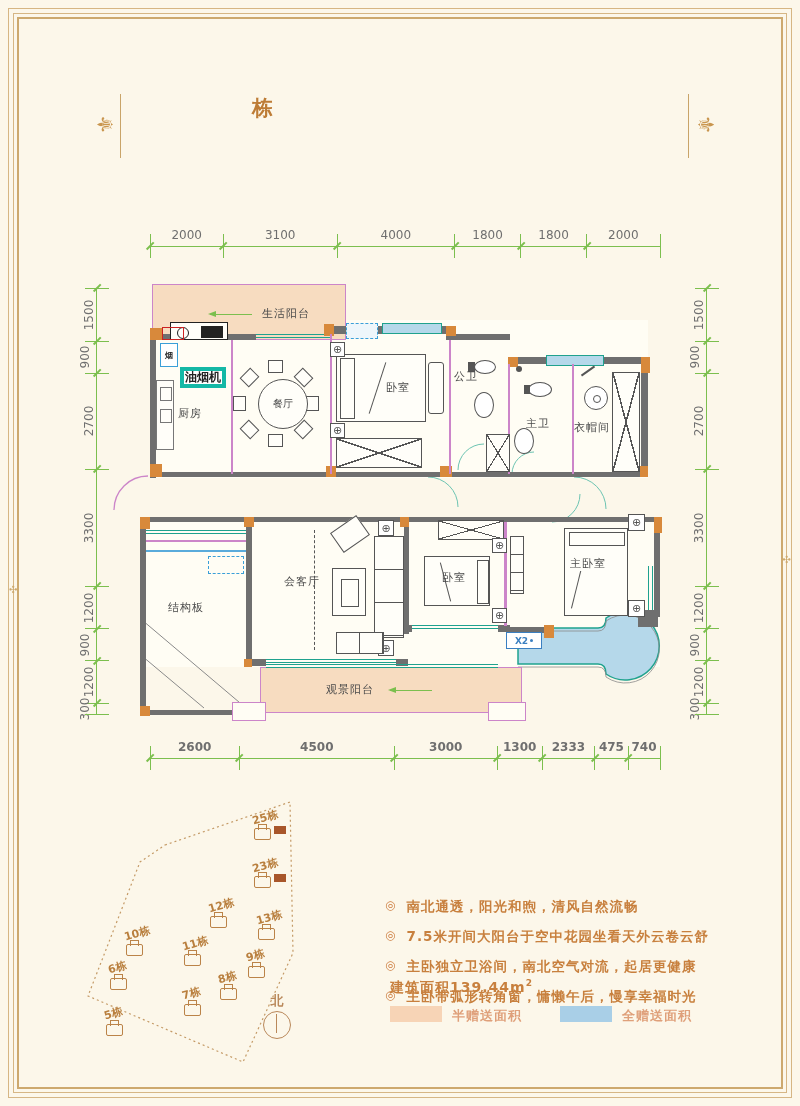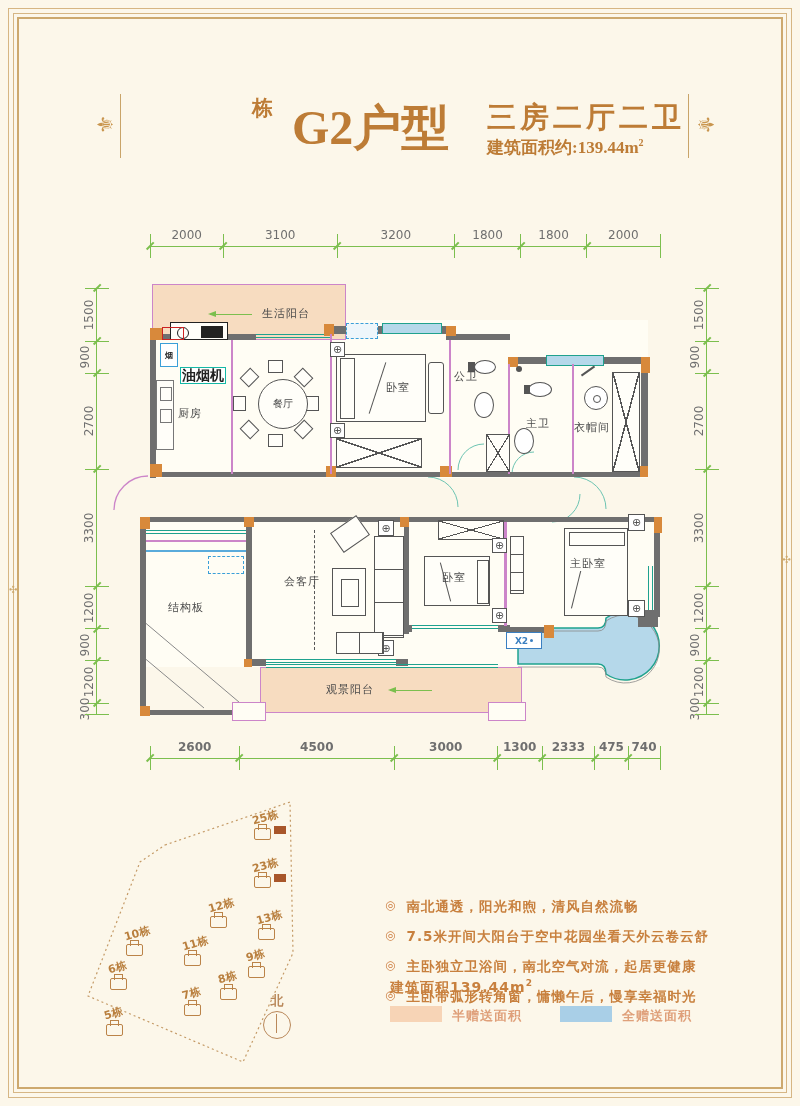--- a/index.html
+++ b/index.html
@@ -44,21 +44,21 @@
     linear-gradient(to top right,transparent 48.5%,#555 48.5%,#555 51.5%,transparent 51.5%),
     linear-gradient(to bottom right,transparent 48.5%,#555 48.5%,#555 51.5%,transparent 51.5%),#fffef9;}
   .nstand{position:absolute;border:1.2px solid #555;background:#fff;color:#555;
     display:flex;align-items:center;justify-content:center;box-sizing:border-box;}
   .nstand::before{content:"⊕";font-size:11px;line-height:1;}
   .chair{position:absolute;width:15px;height:13px;border:1.2px solid #555;background:#fffef9;box-sizing:border-box;}
   .ell{position:absolute;border:1.2px solid #555;border-radius:50%;background:#fff;box-sizing:border-box;}
   .garrow{position:absolute;width:42px;height:0;border-top:1.6px solid #7cbf4e;}
   .garrow::before{content:"";position:absolute;left:-2px;top:-4px;border-top:3.5px solid transparent;
     border-bottom:3.5px solid transparent;border-right:8px solid #7cbf4e;}
-  .smalltag{position:absolute;font-size:14px;color:#222;background:#fff;border:1px solid #14b8a6;line-height:1.1;padding:0 1px;font-weight:bold;}
+  .smalltag{position:absolute;font-size:12px;color:#222;background:#fff;border:4px solid #14b8a6;line-height:1.1;padding:0 1px;font-weight:bold;}
   
   .bld{position:absolute;}
   .blabel{position:absolute;font-size:11px;color:#b97f3e;transform:rotate(-16deg);white-space:nowrap;font-weight:bold;}
   .bicon{position:absolute;width:15px;height:10px;border:1.5px solid #bb8348;border-radius:2px;background:transparent;}
   .bicon::after{content:"";position:absolute;left:3px;top:-5px;width:7px;height:5px;border:1.5px solid #bb8348;border-bottom:none;}
   .bhl{position:absolute;width:12px;height:8px;background:#a8562a;}
   
   .bullet-row{position:absolute;display:flex;align-items:flex-start;color:#c8803e;font-weight:bold;
     font-size:13.5px;letter-spacing:1px;white-space:nowrap;}
   .bullet-row::before{content:"◎";font-size:12px;margin-right:10px;color:#cd7f42;font-weight:normal;}
@@ -72,41 +72,38 @@
 
   <div class="frame1"></div>
   <div class="frame2"></div>
   <div class="frame3"></div>
   <div class="midorn" style="left:9px;top:584px;">✣</div>
   <div class="midorn" style="right:9px;top:554px;">✣</div>
 
   <div class="abs goldline" style="left:120px;top:94px;width:1px;height:64px;"></div>
   <div class="abs fleur" style="left:96px;top:112px;transform:rotate(-90deg);">⚜</div>
   <div class="abs title-big" style="left:252px;top:94px;font-size:21px;">栋</div>
-  <div class="abs title-big" style="left:292px;top:96px;font-size:48px;">G2户型</div>
-  <div class="abs title-big" style="left:487px;top:98px;font-size:29px;letter-spacing:4px;">三房二厅二卫</div>
-  <div class="abs title-big" style="left:487px;top:136px;font-size:17px;"><span>建筑面积约:139.44m</span><sup style="font-size:10px;">2</sup></div>
   <div class="abs goldline" style="left:688px;top:94px;width:1px;height:64px;"></div>
   <div class="abs fleur" style="left:696px;top:112px;transform:rotate(90deg);">⚜</div>
 
   <div id="rail-top" class="rail rail-h" style="left:150px;top:246px;width:510px;height:0;">
       <div class="seg" style="flex-grow: 2000;">
         <span class="tick tick-h"></span>
         <span class="slash slash-h"></span>
         <span class="dimlab">2000</span>
       </div>
       <div class="seg" style="flex-grow: 3100;">
         <span class="tick tick-h"></span>
         <span class="slash slash-h"></span>
         <span class="dimlab">3100</span>
       </div>
       <div class="seg" style="flex-grow: 3200;">
         <span class="tick tick-h"></span>
         <span class="slash slash-h"></span>
-        <span class="dimlab">3200</span>
+        <span class="dimlab">4000</span>
       </div>
       <div class="seg" style="flex-grow: 1800;">
         <span class="tick tick-h"></span>
         <span class="slash slash-h"></span>
         <span class="dimlab">1800</span>
       </div>
       <div class="seg" style="flex-grow: 1800;">
         <span class="tick tick-h"></span>
         <span class="slash slash-h"></span>
         <span class="dimlab">1800</span>

